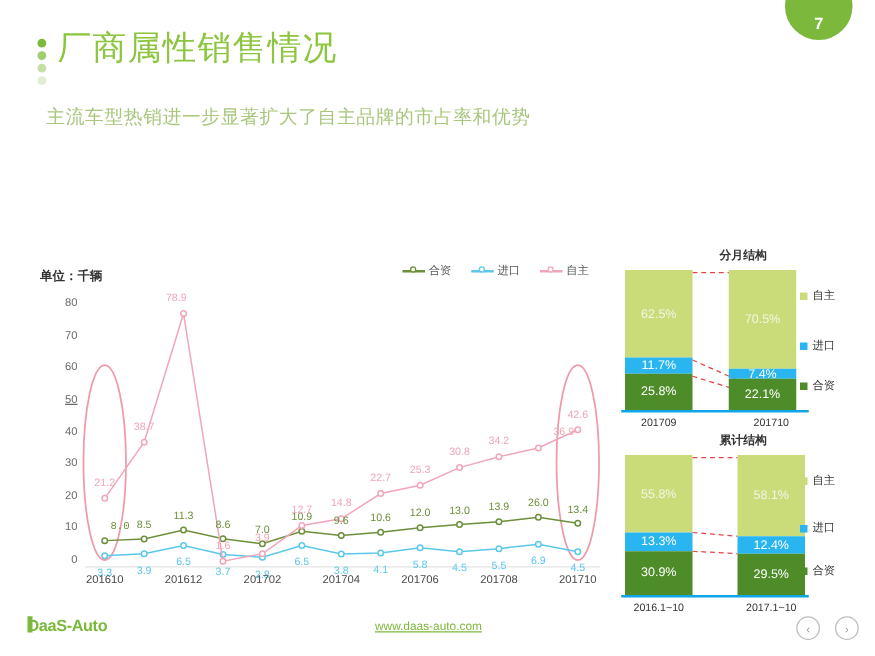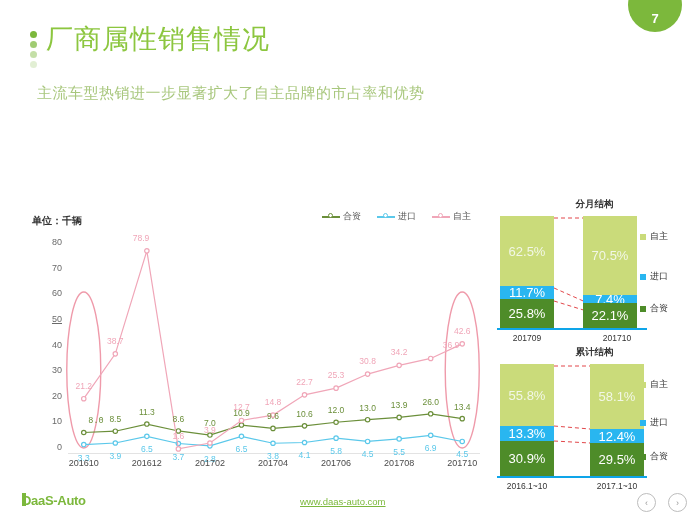--- a/index.html
+++ b/index.html
@@ -50,21 +50,21 @@
   .xlabels{position:absolute;left:46px;top:258px;width:410px;}
   .xlabels div{position:absolute;font-size:9px;color:#4a4a4a;transform:translateX(-50%);white-space:nowrap;}
   .pt-label{position:absolute;font-size:8.5px;transform:translate(-50%,-50%);white-space:nowrap;}
   .axisline{position:absolute;left:46px;top:253px;width:412px;height:1px;background:#e3e3e3;}
 
   
   .stack-block{position:absolute;}
   .stack-title{text-align:center;font-size:9.5px;font-weight:bold;color:#333;margin-bottom:5px;}
   .stack-area{position:relative;height:112px;}
   .bar{position:absolute;width:54px;bottom:0;top:0;display:flex;flex-direction:column;}
-  .seg{display:flex;align-items:center;justify-content:center;font-size:13px;color:#fff;}
+  .seg{display:flex;align-items:center;justify-content:center;font-size:10px;color:#fff;}
   .seg.zizhu{background:#cadb7a;color:#f2f7e6;}
   .seg.jinkou{background:#29b6f0;color:#ffffff;}
   .seg.hezi{background:#4e8c29;color:#ffffff;}
   .stack-xlabels{position:relative;height:16px;border-top:2px solid #0ea5e9;margin-top:0;}
   .stack-xlabels div{position:absolute;top:3px;font-size:8.5px;color:#333;transform:translateX(-50%);white-space:nowrap;}
   .stack-legend{position:absolute;right:0;top:8px;width:52px;}
   .stack-legend .lg{display:flex;align-items:center;gap:4px;font-size:9px;color:#333;position:absolute;}
   .stack-legend .sq{width:6px;height:6px;display:inline-block;}
 
   

